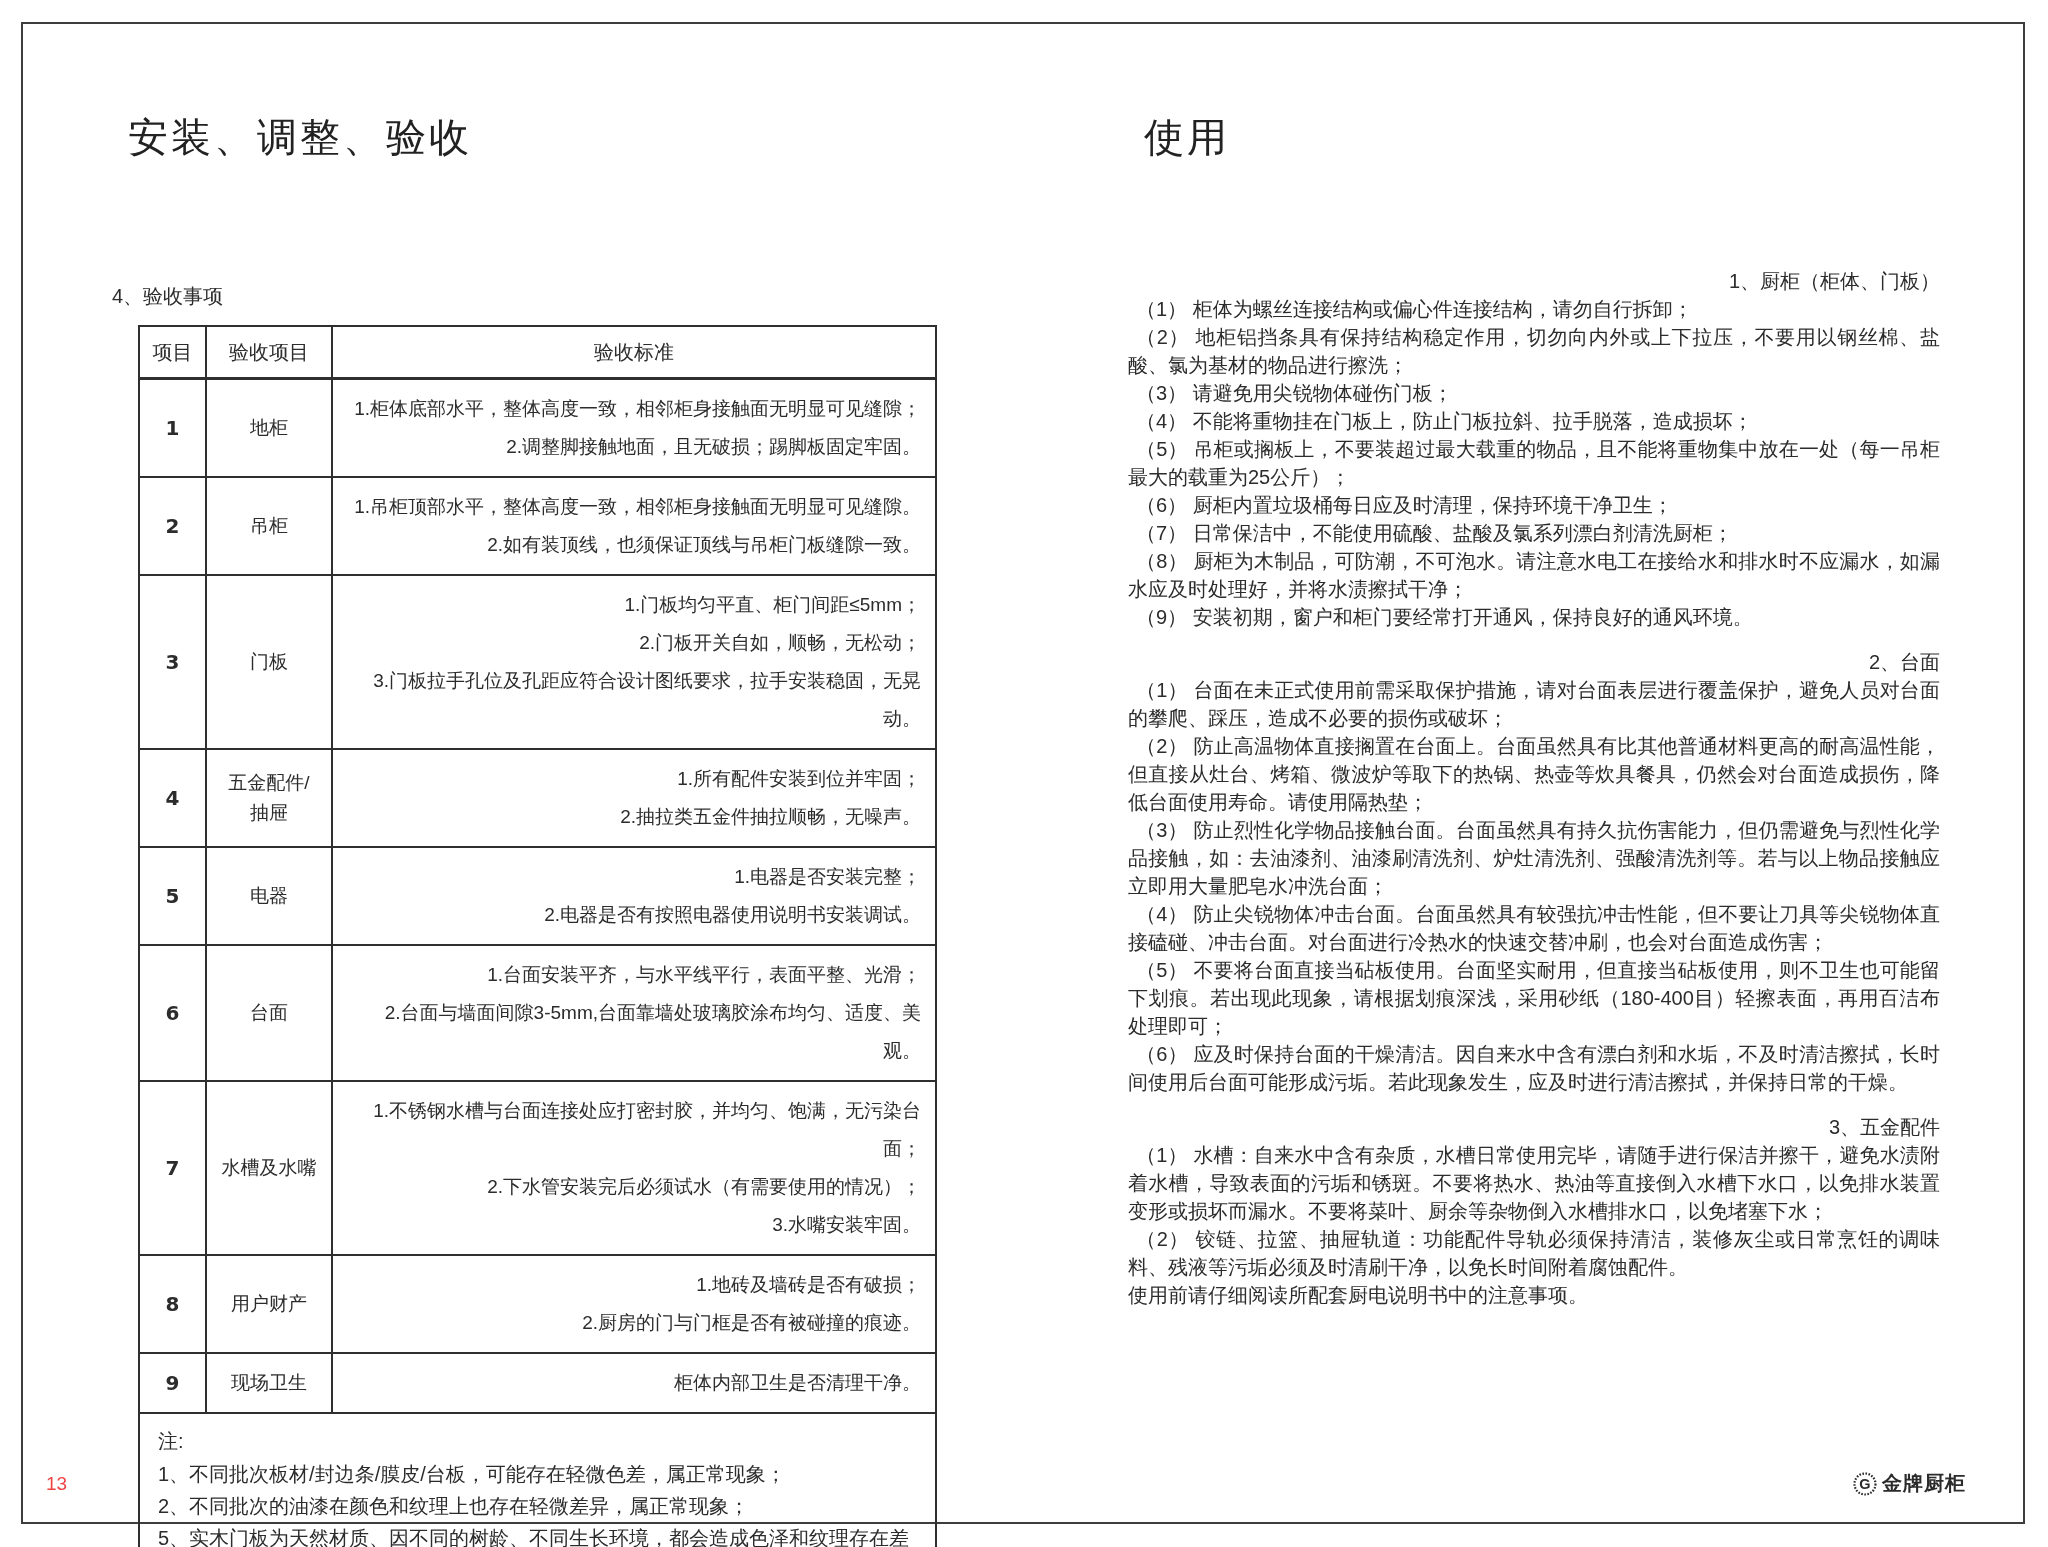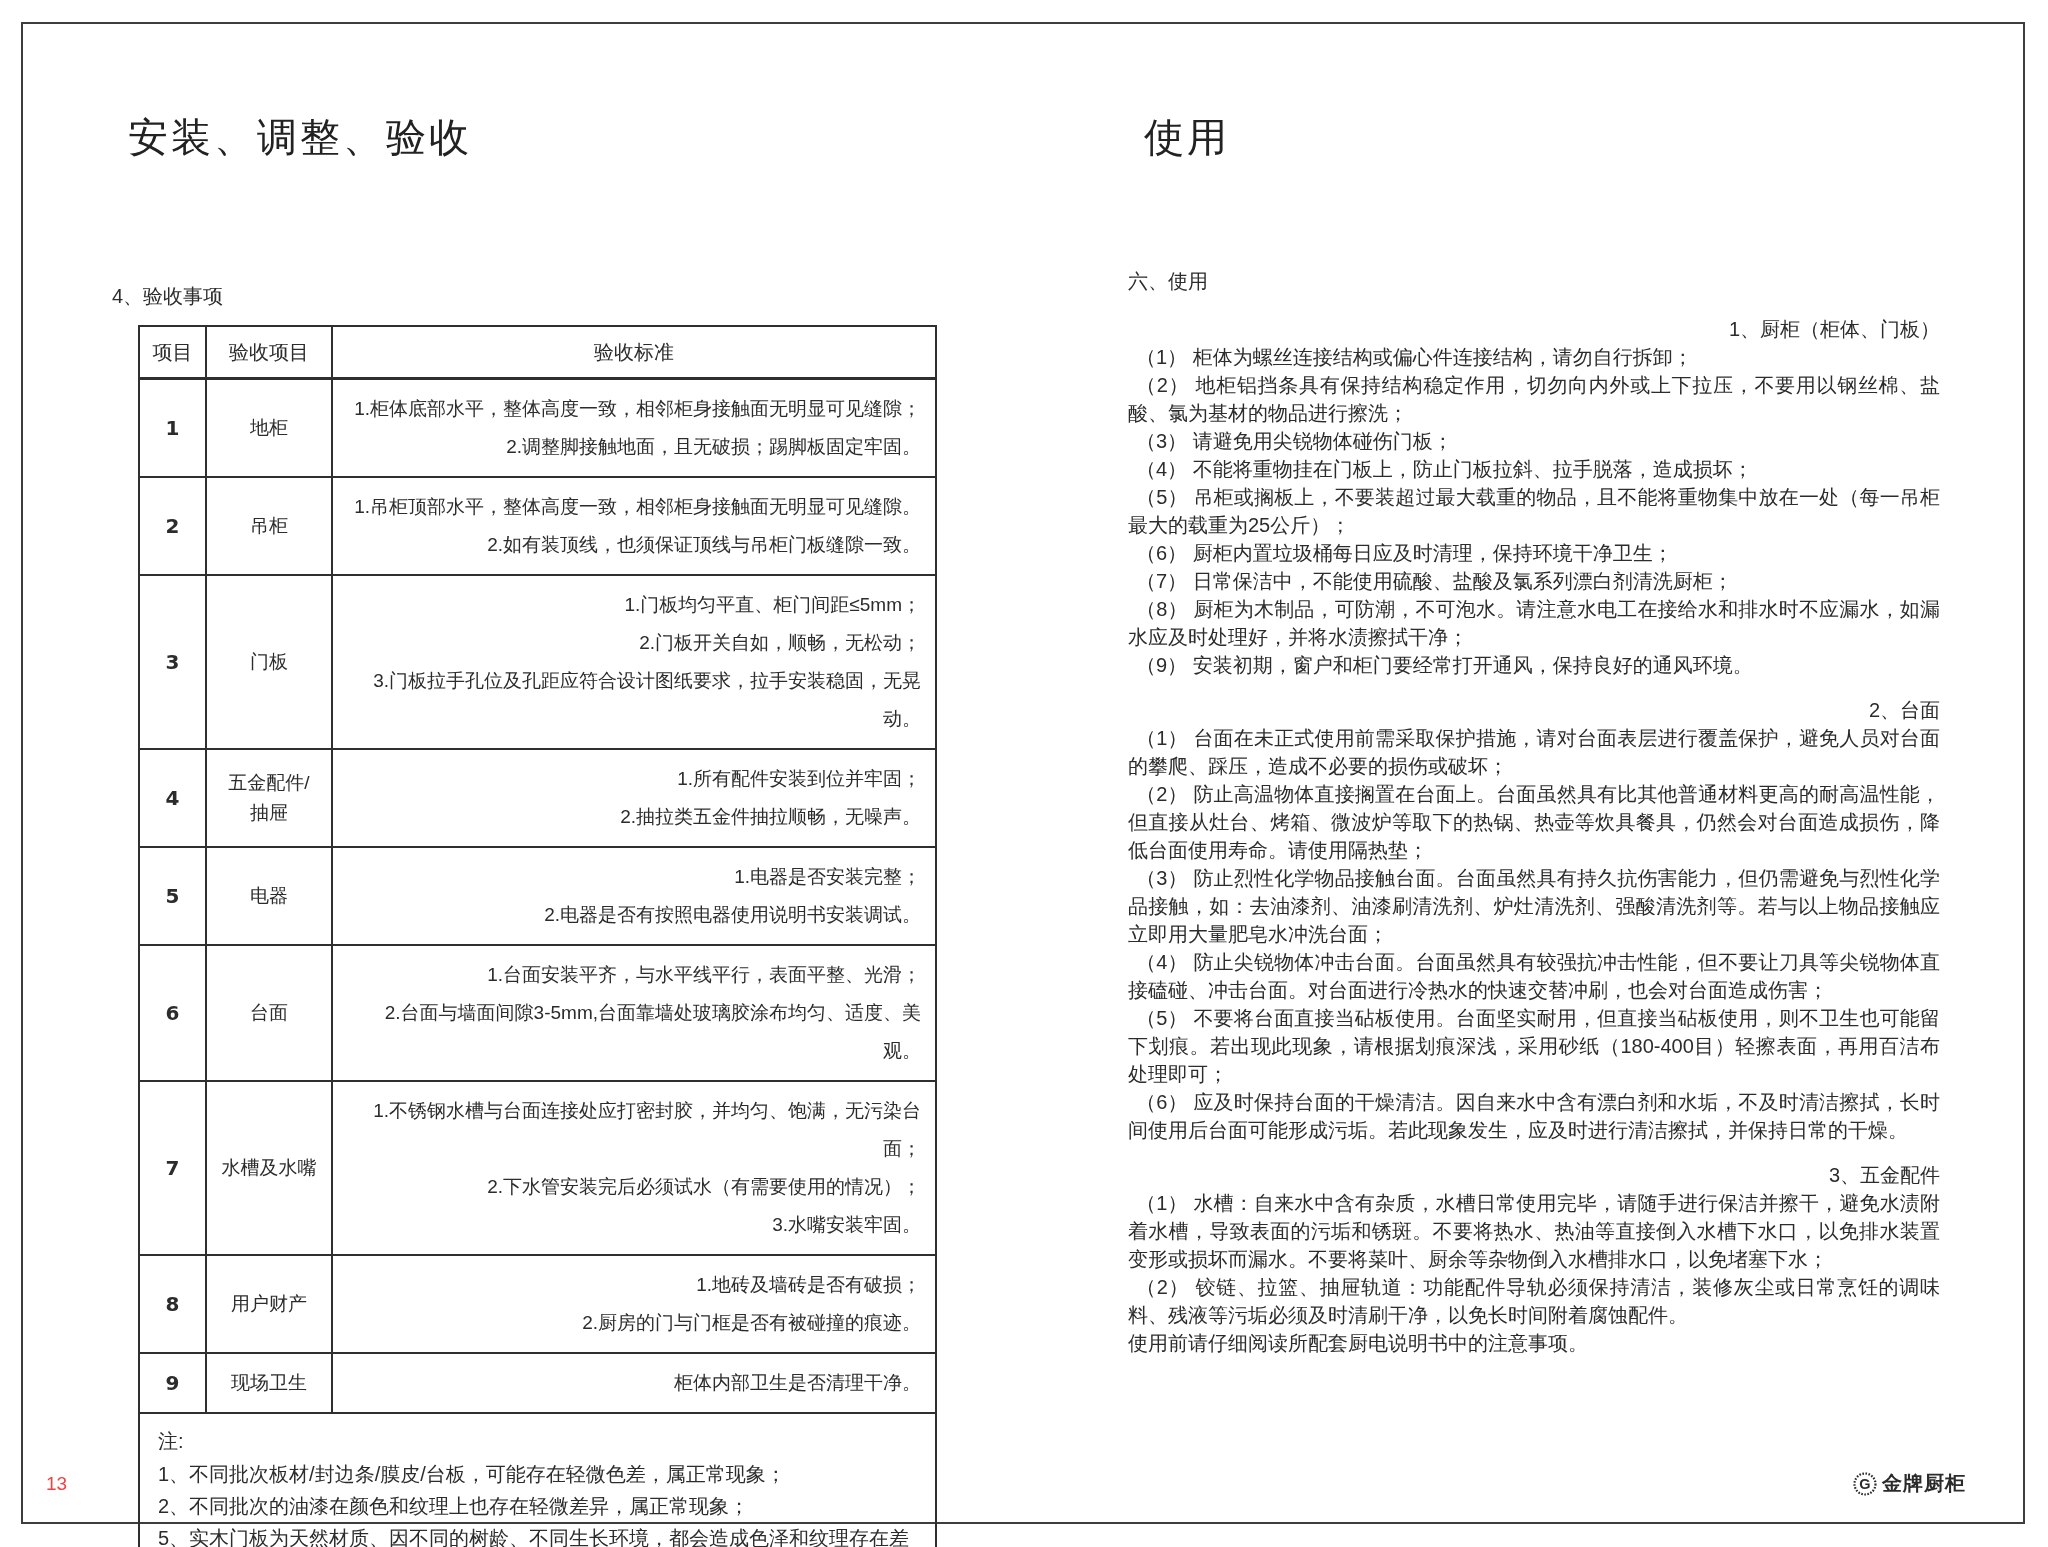--- a/index.html
+++ b/index.html
@@ -141,21 +141,20 @@
         <div class="note-line">5、实木门板为天然材质、因不同的树龄、不同生长环境，都会造成色泽和纹理存在差异；</div>
         <div class="note-line">4、安装初期，因板材树种不同，个人敏感度不同，可能存在气味上的差异。</div>
       </td>
     </tr>
   </tbody>
 </table>
 
 <h1 class="page-title" id="right-title">使用</h1>
 
 <div id="right-body">
-  <div class="sec-label">六、使用</div>
 
   <h3 class="first">1、厨柜（柜体、门板）</h3>
   <p>（1） 柜体为螺丝连接结构或偏心件连接结构，请勿自行拆卸；</p>
   <p>（2） 地柜铝挡条具有保持结构稳定作用，切勿向内外或上下拉压，不要用以钢丝棉、盐酸、氯为基材的物品进行擦洗；</p>
   <p>（3） 请避免用尖锐物体碰伤门板；</p>
   <p>（4） 不能将重物挂在门板上，防止门板拉斜、拉手脱落，造成损坏；</p>
   <p>（5） 吊柜或搁板上，不要装超过最大载重的物品，且不能将重物集中放在一处（每一吊柜最大的载重为25公斤）；</p>
   <p>（6） 厨柜内置垃圾桶每日应及时清理，保持环境干净卫生；</p>
   <p>（7） 日常保洁中，不能使用硫酸、盐酸及氯系列漂白剂清洗厨柜；</p>
   <p>（8） 厨柜为木制品，可防潮，不可泡水。请注意水电工在接给水和排水时不应漏水，如漏水应及时处理好，并将水渍擦拭干净；</p>

